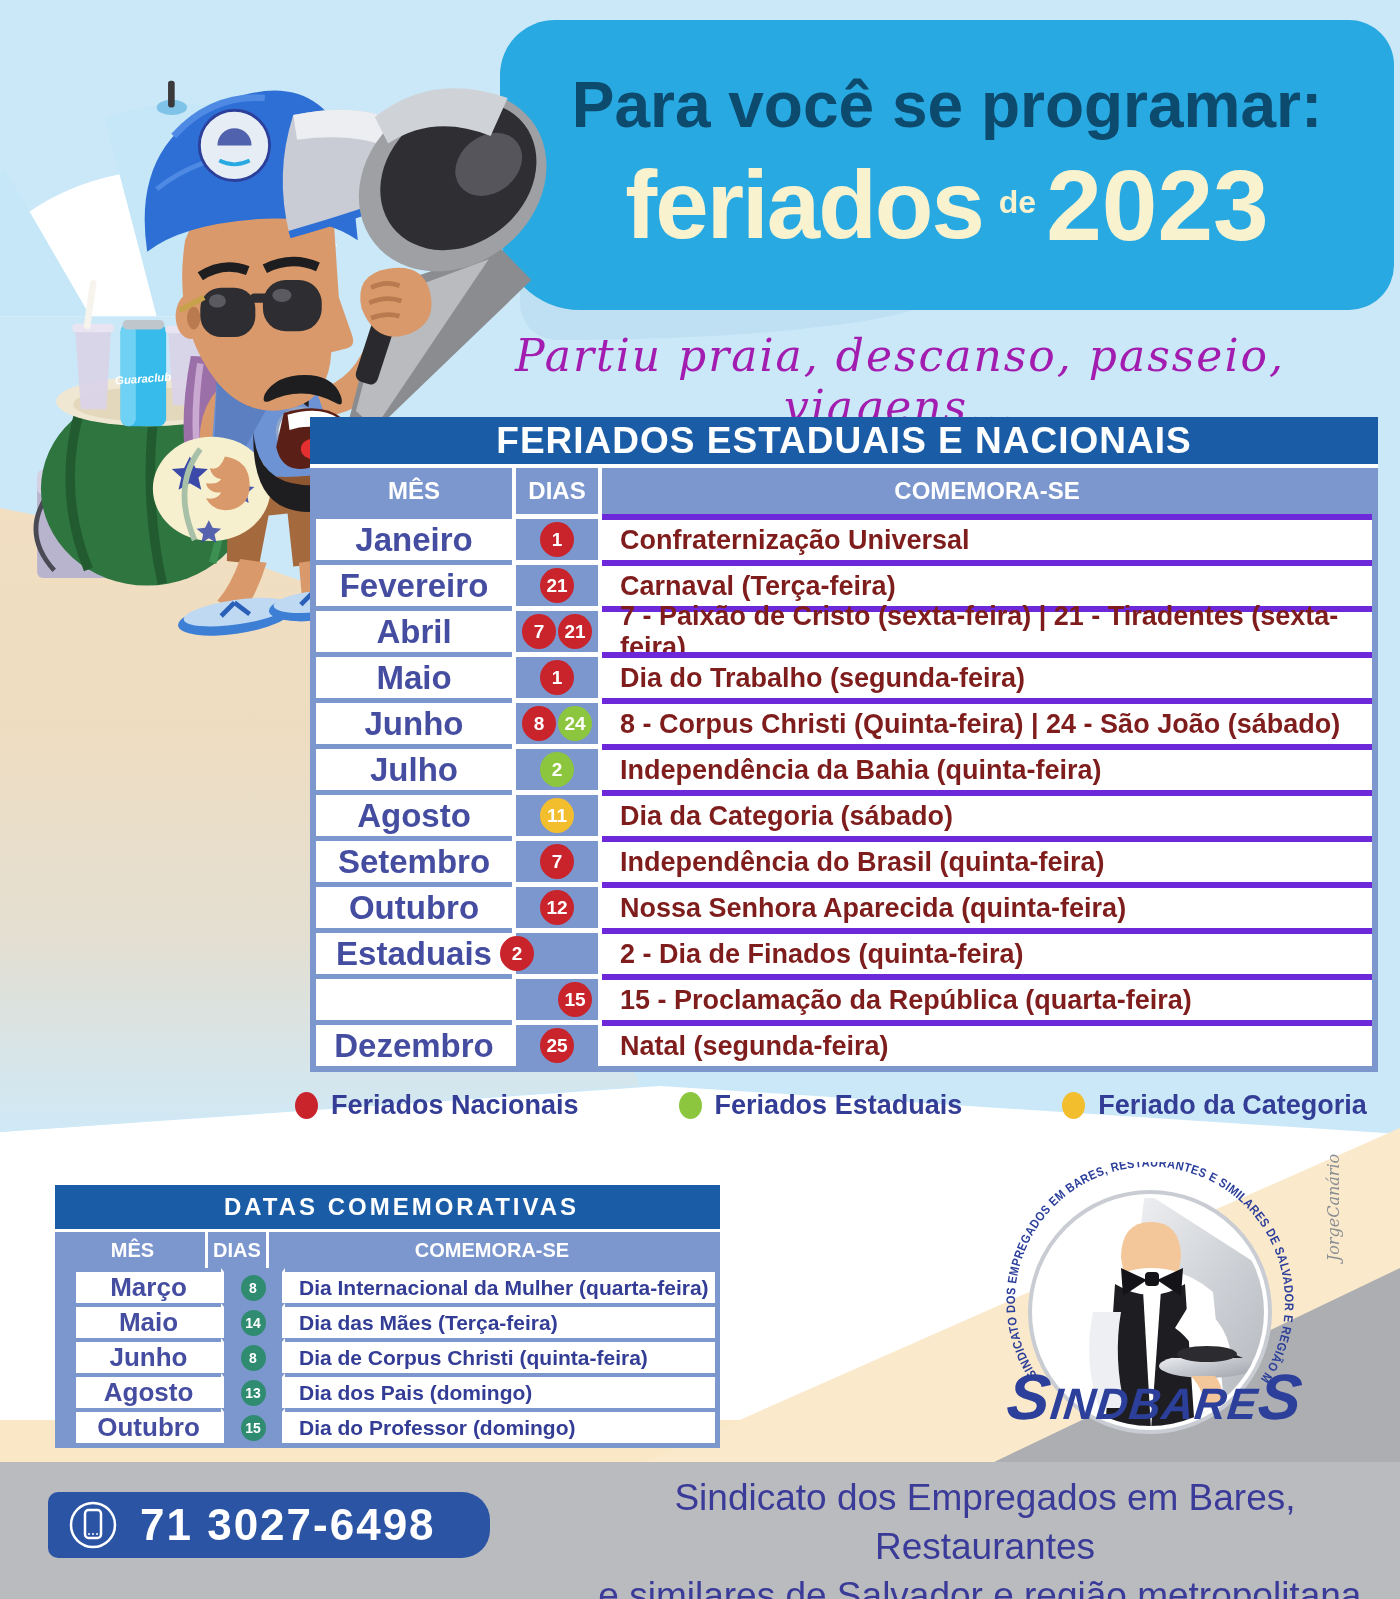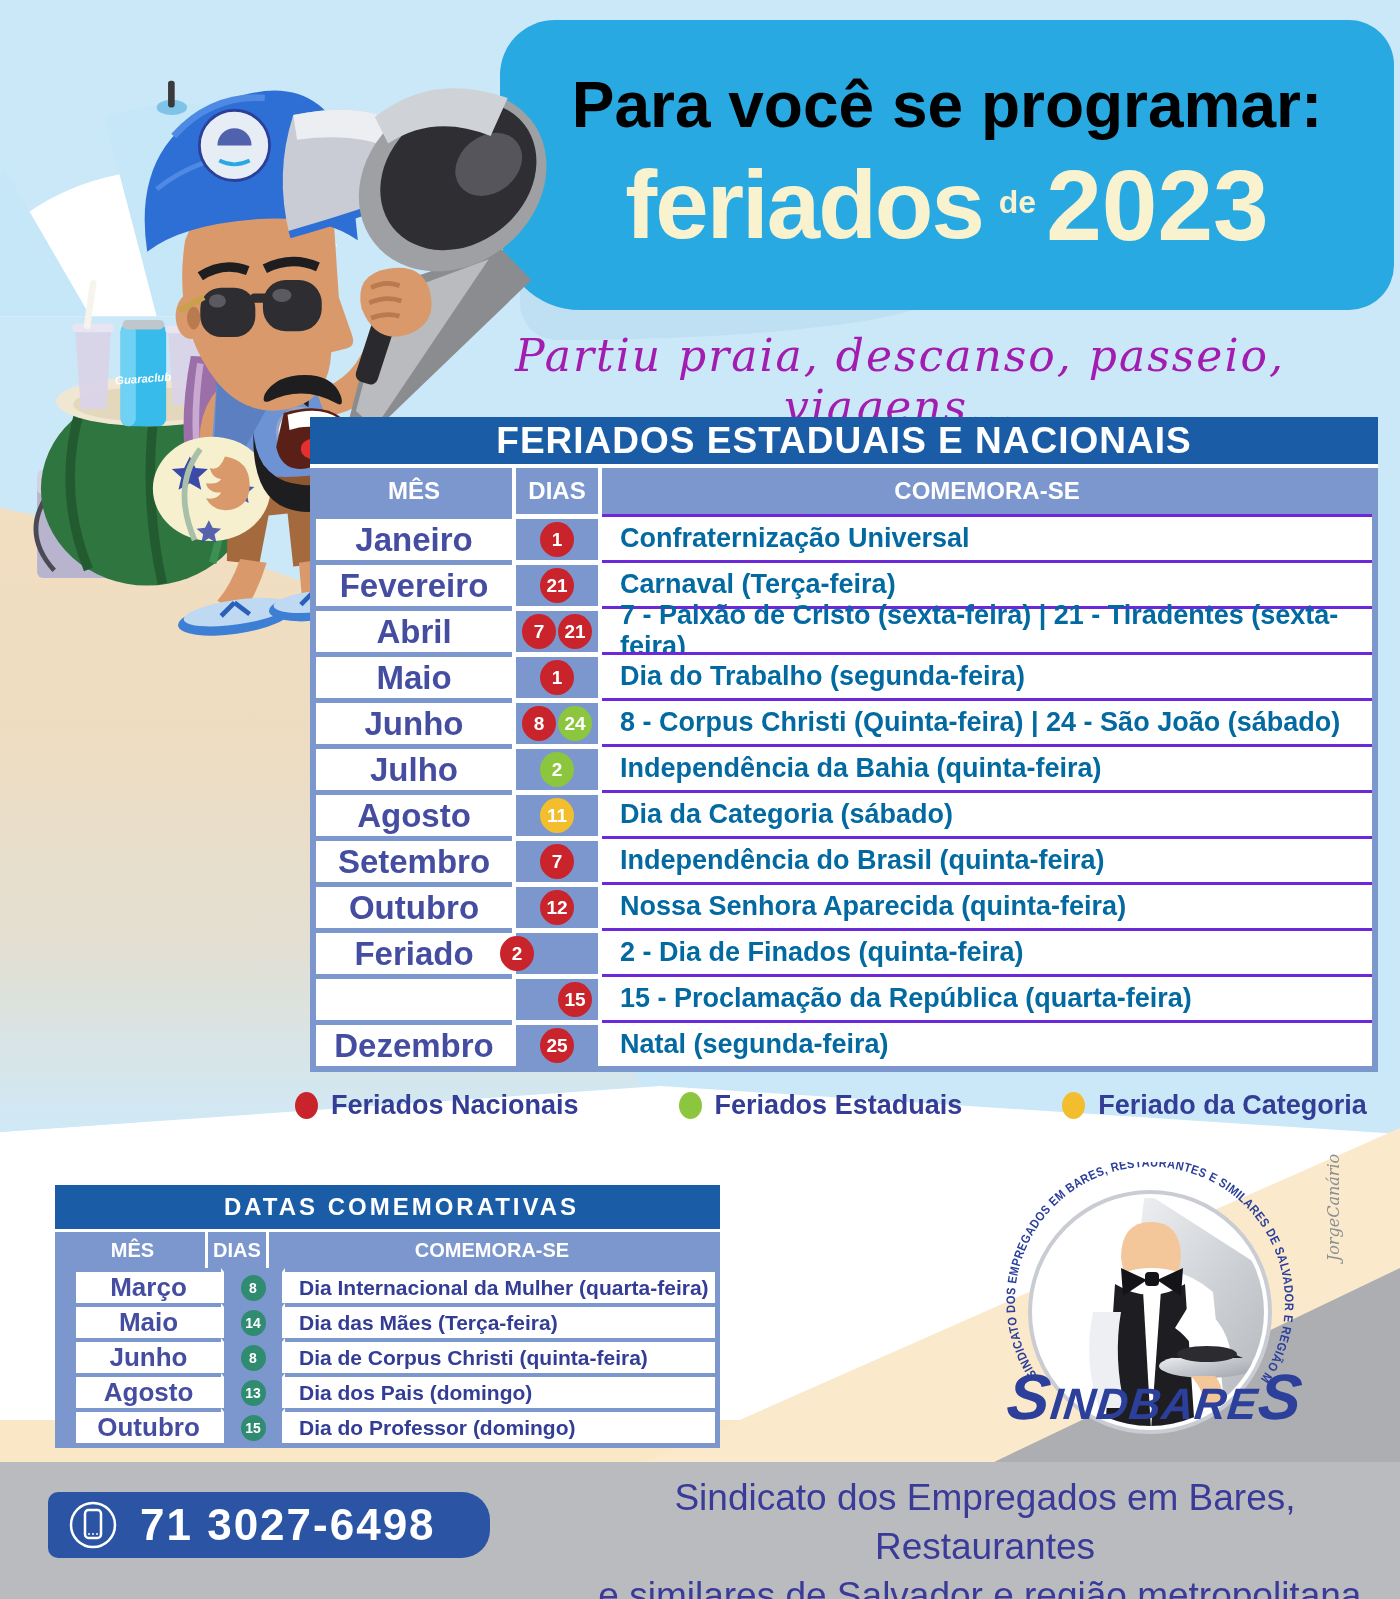--- a/index.html
+++ b/index.html
@@ -20,21 +20,21 @@
   .bg-gray-wedge{left:990px;top:1268px;width:410px;height:196px;background:#ACAEB1;
                  clip-path:polygon(100% 0,100% 100%,0 100%);}
   .bg-gray-strip{left:0;top:1462px;width:1400px;height:137px;background:#B9BBBE;}
 
   
   .bubble{left:500px;top:20px;right:6px;height:290px;background:#29A9E1;
           border-radius:55px 45px 45px 80px;display:flex;flex-direction:column;
           align-items:center;justify-content:center;gap:6px;}
   .bubble-swoosh{left:520px;top:288px;width:420px;height:52px;background:#BFE0F2;
                  border-radius:0 0 100% 40px;}
-  .h-line1{color:#000000;font-weight:bold;font-size:64px;letter-spacing:0px;margin-top:0;}
+  .h-line1{color:#0c4a6e;font-weight:bold;font-size:64px;letter-spacing:0px;margin-top:0;}
   .h-line2{display:flex;align-items:center;color:#F8F2CF;font-weight:bold;}
   .h-word{font-size:96px;letter-spacing:-2px;}
   .h-de{font-size:32px;margin:0 10px 6px 16px;}
   .h-year{font-size:100px;letter-spacing:0px;}
   .tagline{left:420px;top:330px;width:960px;text-align:center;color:#a21caf;
            font-family:"DejaVu Serif",serif;font-style:italic;font-size:44px;letter-spacing:2px;}
 
   
   .tbl{background:#7C96CE;}
   .tbl-main{left:310px;top:417px;width:1068px;}
@@ -45,21 +45,21 @@
   .trow,.thead{display:flex;}
   .cell{display:flex;align-items:center;justify-content:center;box-sizing:border-box;}
   .tbl-main .cmes{width:196px;}
   .tbl-main .cdias{width:90px;border-left:4px solid #fff;border-right:4px solid #fff;}
   .tbl-main .cdesc{flex:1;justify-content:flex-start;padding-left:18px;}
   .tbl-main .thead .cell{height:46px;background:#7C96CE;color:#fff;font-weight:bold;font-size:24px;}
   .tbl-main .trow{height:46px;}
   .tbl-main .trow .cmes{background:#fff;border-top:5px solid #7C96CE;color:#454DA1;
                         font-weight:bold;font-size:33px;}
   .tbl-main .trow .cdias{background:#7C96CE;border-top:5px solid #fff;}
-  .tbl-main .trow .cdesc{background:#fff;border-top:3px solid #6d28d9;color:#0369a1;
+  .tbl-main .trow .cdesc{background:#fff;border-top:6px solid #6d28d9;color:#7f1d1d;
                          font-weight:bold;font-size:27px;}
   .badge{min-width:34px;height:35px;border-radius:50%;background:#C9242C;color:#fff;
          font-weight:bold;font-size:19px;display:flex;align-items:center;justify-content:center;
          margin:0 1px;position:relative;z-index:2;}
   .badge.estadual{background:#8CC63F;}
   .badge.categoria{background:#F2BE2E;}
   .badge.shift-left{margin-left:-16px;margin-right:auto;}
   .badge.shift-right{margin-left:42px;margin-right:auto;}
 
   
@@ -360,21 +360,21 @@
 
       <div class="trow">
         <div class="cell cmes">Outubro</div>
         <div class="cell cdias">
           <span class="badge">12</span>
         </div>
         <div class="cell cdesc">Nossa Senhora Aparecida (quinta-feira)</div>
       </div>
 
       <div class="trow">
-        <div class="cell cmes">Feriado</div>
+        <div class="cell cmes">Estaduais</div>
         <div class="cell cdias">
           <span class="badge shift-left">2</span>
         </div>
         <div class="cell cdesc">2 - Dia de Finados (quinta-feira)</div>
       </div>
 
       <div class="trow">
         <div class="cell cmes"></div>
         <div class="cell cdias">
           <span class="badge shift-right">15</span>

